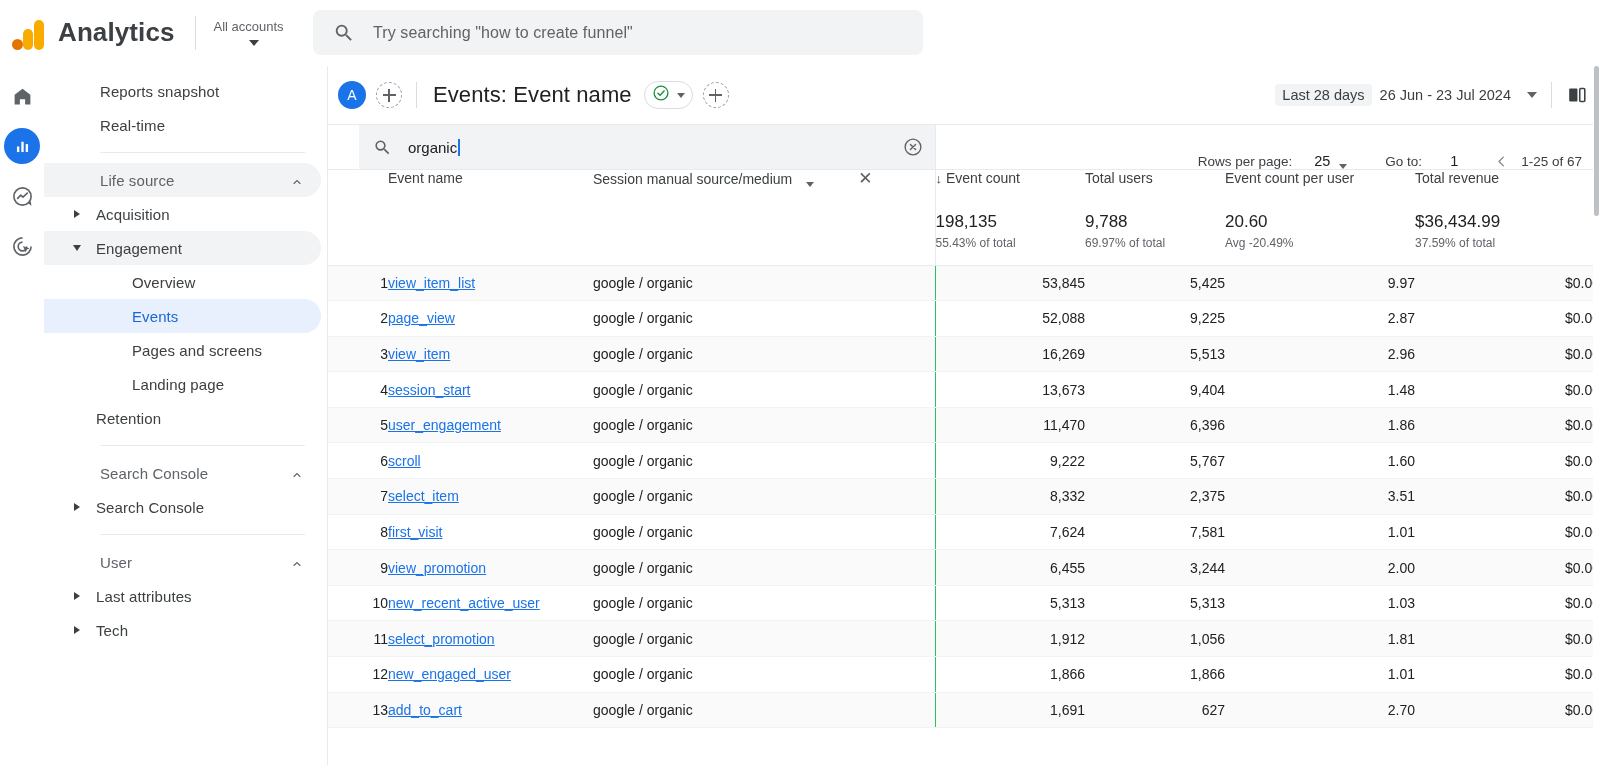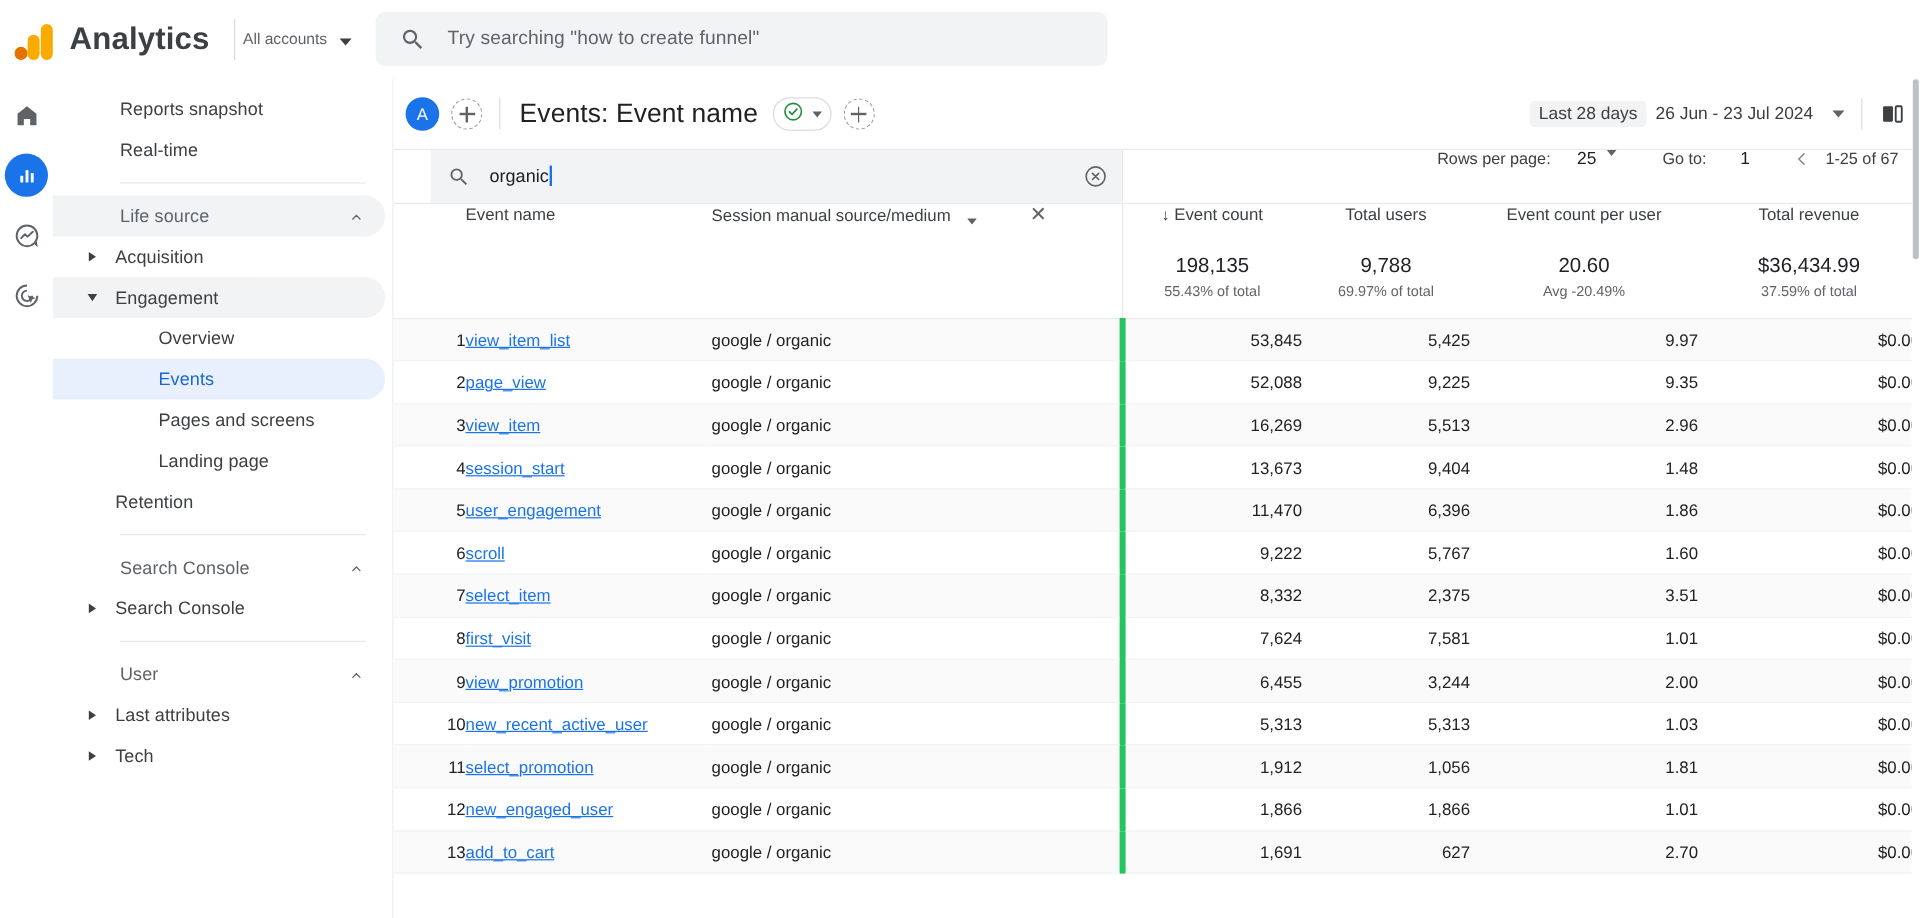--- a/index.html
+++ b/index.html
@@ -15,21 +15,21 @@
     position: absolute; top: 0; left: 0; width: 1600px; height: 66px;
     background: #fff; display: flex; align-items: center;
     border-bottom: 1px solid #ffffff;
   }
   .ga-logo { margin-left: 10px; width: 38px; height: 34px; display: flex; align-items: flex-end; justify-content: center; }
   .brand {
     font-size: 26px; color: #3c4043; margin-left: 10px; letter-spacing: .1px; font-weight: bold;
   }
   .brand-divider { width: 1px; height: 34px; background: #dadce0; margin-left: 20px; }
   .acct {
-    margin-left: 7px; display: flex; align-items: center;
+    margin-left: 18px; display: flex; flex-direction: column; align-items: center;
   }
   .acct-label { font-size: 13px; color: #5f6368; line-height: 16px; }
   .acct-caret {
     width: 0; height: 0; margin-top: 5px; margin-left: 10px;
     border-left: 5px solid transparent; border-right: 5px solid transparent;
     border-top: 6px solid #3c4043;
   }
   .searchbox {
     position: absolute; left: 313px; top: 10px; width: 610px; height: 45px;
     background: #f1f3f4; border-radius: 8px; display: flex; align-items: center;
@@ -155,21 +155,21 @@
   .filter-search .fs-ico { margin-left: 14px; display: flex; }
   .filter-val {
     margin-left: 16px; font-size: 15px; color: #202124; position: relative;
   }
   .caret-bar {
     display: inline-block; width: 1.5px; height: 17px; background: #1a73e8;
     vertical-align: -3px; margin-left: 1px;
   }
   .clear-btn { position: absolute; right: 11px; top: 11px; }
   .pager {
-    flex: 1; display: flex; align-items: flex-start; justify-content: flex-end;
+    flex: 1; display: flex; align-items: flex-end; justify-content: flex-end;
     padding-right: 0px; gap: 0; font-size: 13.5px; color: #3c4043;
     border-left: 1px solid #e8eaed; margin-left: 0;
   }
   .pg-label { color: #3c4043; font-size: 13.5px; }
   .pg-val { font-size: 14.5px; color: #202124; }
   .pg-caret {
     width: 0; height: 0; margin-left: 9px;
     border-left: 4.5px solid transparent; border-right: 4.5px solid transparent;
     border-top: 5.5px solid #5f6368;
   }
@@ -194,39 +194,39 @@
   .hdim-inner { display: flex; align-items: flex-end; }
   .hdr-caret {
     width: 0; height: 0; margin-left: 14px;
     border-left: 4.5px solid transparent; border-right: 4.5px solid transparent;
     border-top: 5.5px solid #5f6368;
   }
   .x-close {
     margin-left: 44px; font-size: 17px; color: #5f6368; line-height: 1;
   }
   .hmet {
-    text-align: center; padding-right: 22px; padding-top: 14px; position: relative;
+    text-align: left; padding-right: 22px; padding-top: 14px; position: relative;
   }
   .hmet.first { border-left: 1px solid #e8eaed; }
   .hmet-label { font-size: 14px; color: #3c4043; white-space: nowrap; }
   .sort-arrow { font-size: 13px; margin-right: 4px; color: #3c4043; }
   .hmet-total { font-size: 17px; color: #202124; margin-top: 26px; }
   .hmet-sub   { font-size: 12px; color: #5f6368; margin-top: 4px; }
 
   .drow td {
     height: 35.6px; border-bottom: 1px solid #f1f3f4; font-size: 14px; color: #202124;
   }
   .drow.alt td { background: #fafafa; }
   .d-idx { text-align: right; padding-right: 18px; color: #202124; font-size: 14px; }
   .d-name a {
     color: #1a73e8; text-decoration: underline; font-size: 14px; cursor: pointer;
   }
   .d-src { font-size: 14px; color: #202124; }
   .d-met { text-align: right; padding-right: 22px; font-size: 14px; color: #202124; }
-  .d-met.first { border-left: 5px solid #22c55e; }
+  .d-met.first { border-left: 1px solid #22c55e; }
 
   .scrollbar {
     position: absolute; right: 0; top: 66px; width: 7px; height: 699px;
     background: #fff;
   }
   .scrollthumb {
     position: absolute; right: 1px; top: 0px; width: 5px; height: 150px;
     background: #bdc1c6; border-radius: 3px;
   }
 </style>
@@ -495,21 +495,21 @@
             <td class="d-met">5,425</td>
             <td class="d-met">9.97</td>
             <td class="d-met">$0.00</td>
           </tr>
           <tr class="drow">
             <td class="d-idx">2</td>
             <td class="d-name"><a>page_view</a></td>
             <td class="d-src">google / organic</td>
             <td class="d-met first">52,088</td>
             <td class="d-met">9,225</td>
-            <td class="d-met">9.35</td>
+            <td class="d-met">2.87</td>
             <td class="d-met">$0.00</td>
           </tr>
           <tr class="drow alt">
             <td class="d-idx">3</td>
             <td class="d-name"><a>view_item</a></td>
             <td class="d-src">google / organic</td>
             <td class="d-met first">16,269</td>
             <td class="d-met">5,513</td>
             <td class="d-met">2.96</td>
             <td class="d-met">$0.00</td>

